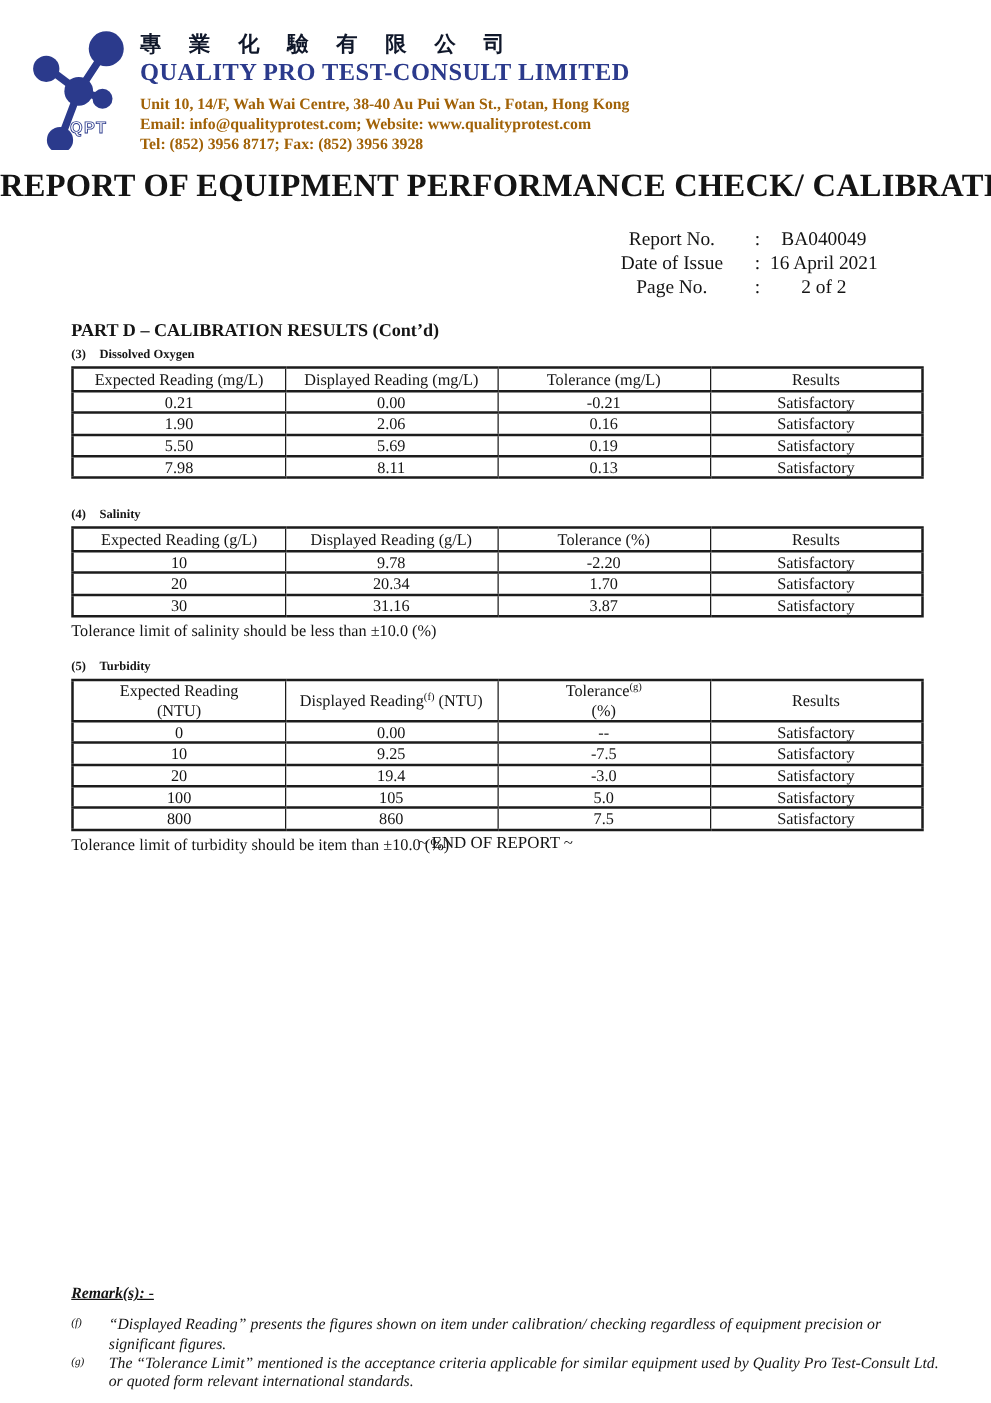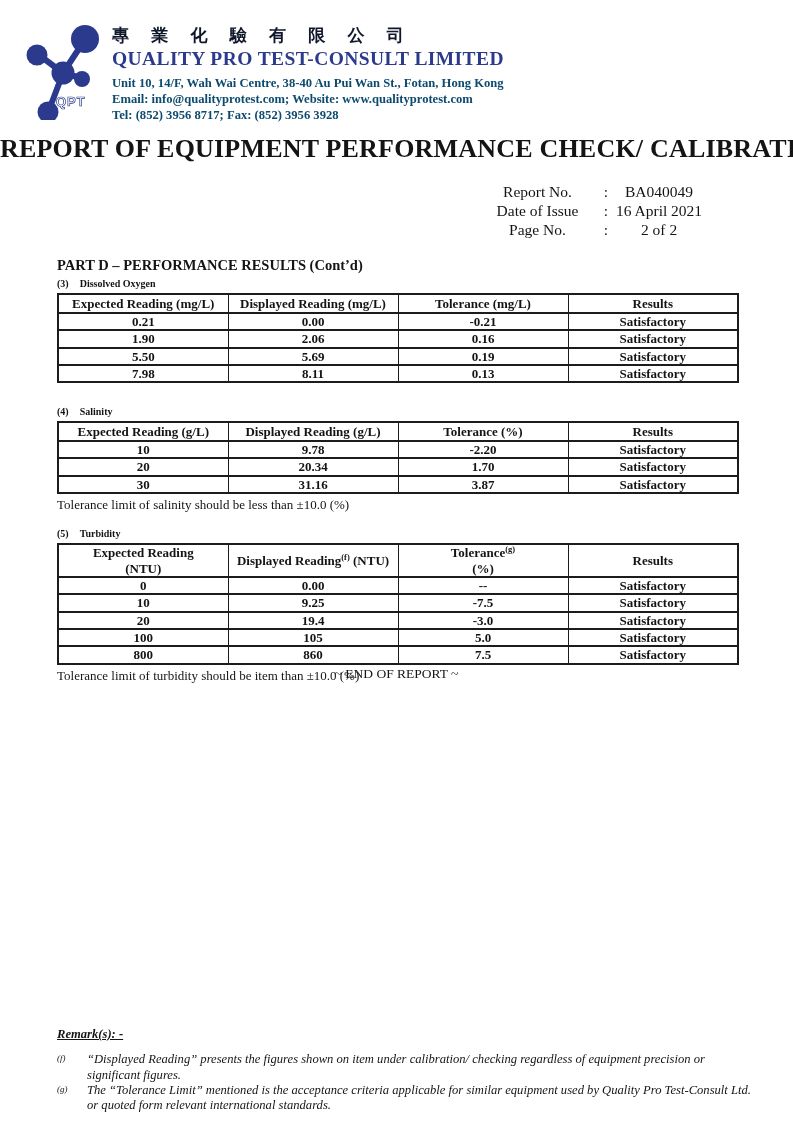--- a/index.html
+++ b/index.html
@@ -14,21 +14,21 @@
   .company-block { padding-top:4px; }
   .company-zh {
     color:#0f172a; font-weight:bold; font-size:17px; letter-spacing:9px;
     line-height:1.2; white-space:nowrap;
   }
   .company-en {
     color:#2b3a8c; font-weight:bold; font-size:19.5px; letter-spacing:0.4px;
     line-height:1.25; white-space:nowrap; margin-top:1px;
   }
   .company-line {
-    color:#0c4a6e; font-weight:bold; font-size:12.6px; line-height:1.28;
+    color:#a16207; font-weight:bold; font-size:12.6px; line-height:1.28;
     white-space:nowrap;
   }
   .company-line.first { margin-top:3px; }
   
   .report-title {
     position:absolute; top:134px; left:0; width:100%; text-align:center;
     font-size:26px; font-weight:bold; letter-spacing:0.2px; white-space:nowrap;
   }
   
   .report-info { position:absolute; top:182px; left:479px; font-size:15.5px; }
@@ -39,21 +39,21 @@
   .section { position:absolute; left:57px; width:682px; }
   .sec-3 { top:278px; } .sec-4 { top:406px; } .sec-5 { top:528px; }
   .section-heading { font-size:10px; font-weight:bold; margin:0 0 4px 0; }
   .section-heading .sec-num { display:inline-block; margin-right:11px; }
   table.cal-table {
     width:100%; border-collapse:collapse; border:2px solid #1c1c1c;
     font-size:13px; table-layout:fixed;
   }
   table.cal-table th, table.cal-table td {
     border:1px solid #1c1c1c; border-top-width:2px; border-bottom-width:2px;
-    font-weight:bold; text-align:center; vertical-align:middle;
+    font-weight:normal; text-align:center; vertical-align:middle;
     padding:0 3px; line-height:1.18; height:15px;
   }
   table.cal-table thead th { height:17px; }
   .sec-5 table.cal-table thead th { height:31px; }
   sup.hdr-sup { font-size:8.5px; line-height:0; }
   .tolerance-note { font-size:13px; margin-top:3px; }
   
   .end-of-report {
     position:absolute; top:666px; left:0; width:100%; text-align:center; font-size:13.5px;
   }
@@ -110,21 +110,21 @@
       <span>:</span>
       <span>16 April 2021</span>
     </div>
     <div class="info-row">
       <span>Page No.</span>
       <span>:</span>
       <span>2 of 2</span>
     </div>
   </div>
 
-  <div class="part-heading">PART D – PERFORMANCE RESULTS (Cont’d)</div>
+  <div class="part-heading">PART D – CALIBRATION RESULTS (Cont’d)</div>
 
   <div class="section sec-3">
     <div class="section-heading">
       <span class="sec-num">(3)</span><span>Dissolved Oxygen</span>
     </div>
     <table class="cal-table">
       <thead>
         <tr>
           <th>Expected Reading (mg/L)</th>
           <th>Displayed Reading (mg/L)</th>

